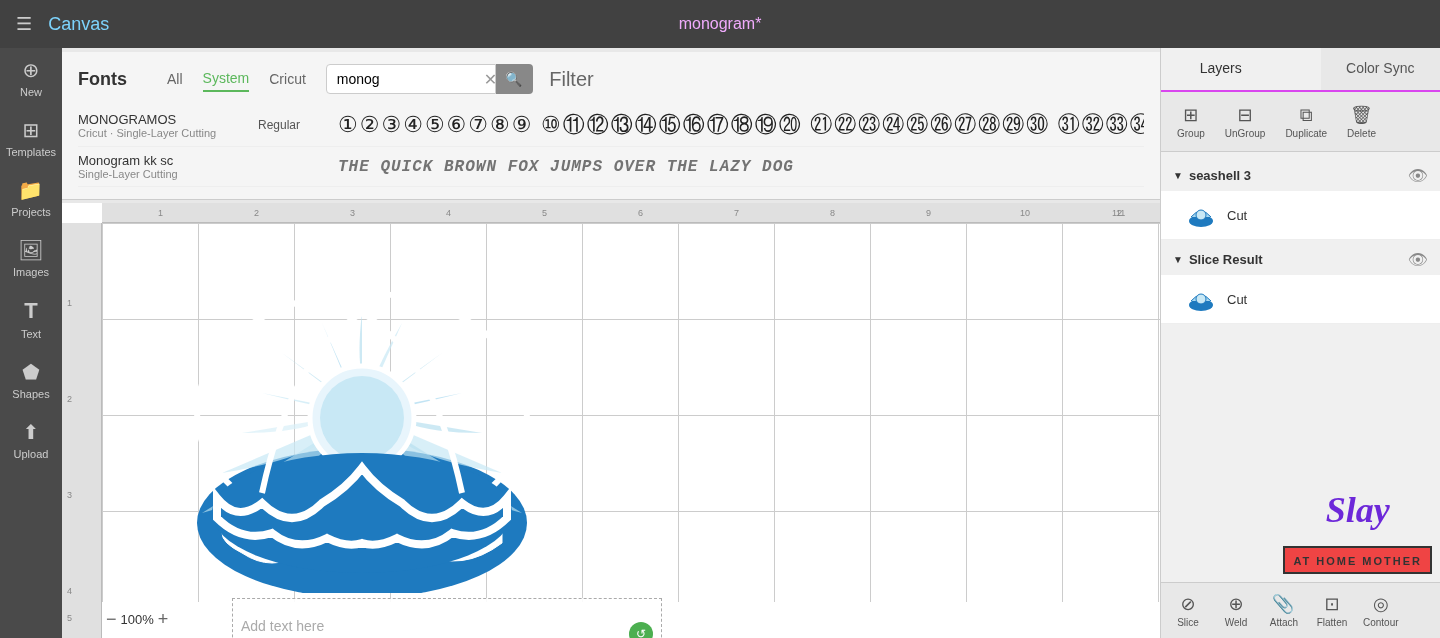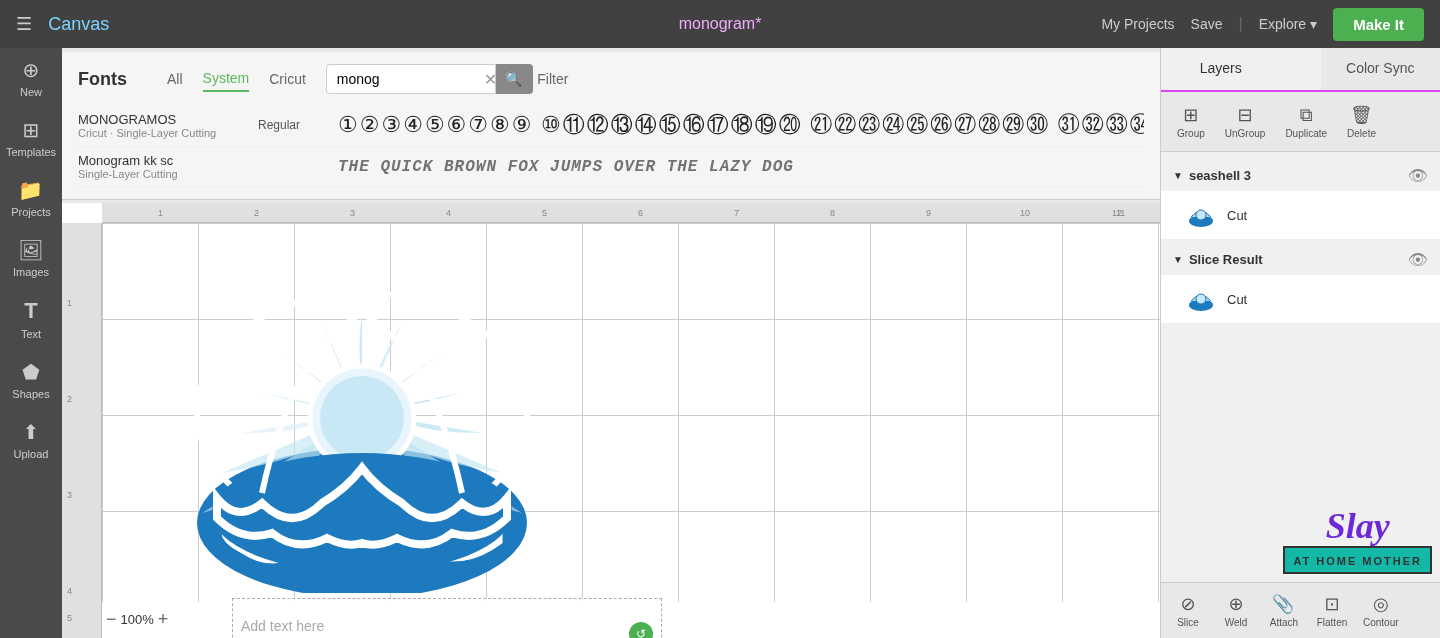--- a/index.html
+++ b/index.html
@@ -134,30 +134,20 @@
       width: 170px; border-radius: 4px 0 0 4px;
     }
   </style>
 </head>
 <body>
 
 <div class="navbar">
   <span class="nav-hamburger">☰</span>
   <span class="nav-logo">Canvas</span>
   <span class="nav-title">monogram*</span>
-  <div class="nav-right">
-    <span class="nav-link">My Projects</span>
-    <span class="nav-link">Save</span>
-    <span class="nav-divider">|</span>
-    <span class="nav-explore">
-      <span>Explore</span>
-      <span>▾</span>
-    </span>
-    <button class="nav-make-it">Make It</button>
-  </div>
 </div>
 
 <div class="main-layout">
 
   <div class="left-sidebar">
     <div class="sidebar-item">
       <span class="sidebar-icon">⊕</span>
       <span>New</span>
     </div>
     <div class="sidebar-item">
@@ -196,21 +186,21 @@
           <span class="font-tab active">System</span>
           <span class="font-tab">Cricut</span>
         </div>
         <div class="search-container" style="margin-left:20px;">
           <input type="text" class="search-input-field" value="monog" style="">
           <button class="search-clear-btn">✕</button>
           <button class="search-go-btn">
             <span style="color:#fff; font-size:14px;">🔍</span>
           </button>
         </div>
-        <button class="font-filter-btn" style="margin-left:4px; font-size:14px;">Filter</button>
+        <button class="font-filter-btn" style="margin-left:16px; font-size:20px;">Filter</button>
       </div>
 
       <div class="font-list">
 
         <div class="font-item">
           <div class="font-info">
             <div class="font-name">MONOGRAMOS</div>
             <div class="font-meta">
               <span>Cricut</span> · <span>Single-Layer Cutting</span>
             </div>
@@ -391,21 +381,21 @@
             <div class="layer-label">Cut</div>
           </div>
         </div>
       </div>
 
     </div>
 
     <div style="position:relative; flex:1; display:flex; align-items:flex-end; justify-content:flex-end; padding:8px;">
       <div style="text-align:center;">
         <div style="font-size:36px; font-family:Georgia,serif; font-style:italic; font-weight:bold; color:#6d28d9; line-height:1;">Slay</div>
-        <div style="border:2px solid #333; padding:3px 8px; background:#14b8a6; margin-top:2px;">
+        <div style="border:2px solid #333; padding:3px 8px; background:#ef4444; margin-top:18px;">
           <span style="font-size:11px; font-weight:700; letter-spacing:2px; color:#333;">AT HOME MOTHER</span>
         </div>
       </div>
     </div>
 
     <div class="bottom-toolbar">
       <button class="bottom-tool-btn">
         <span class="bottom-tool-icon">⊘</span>
         <span>Slice</span>
       </button>

